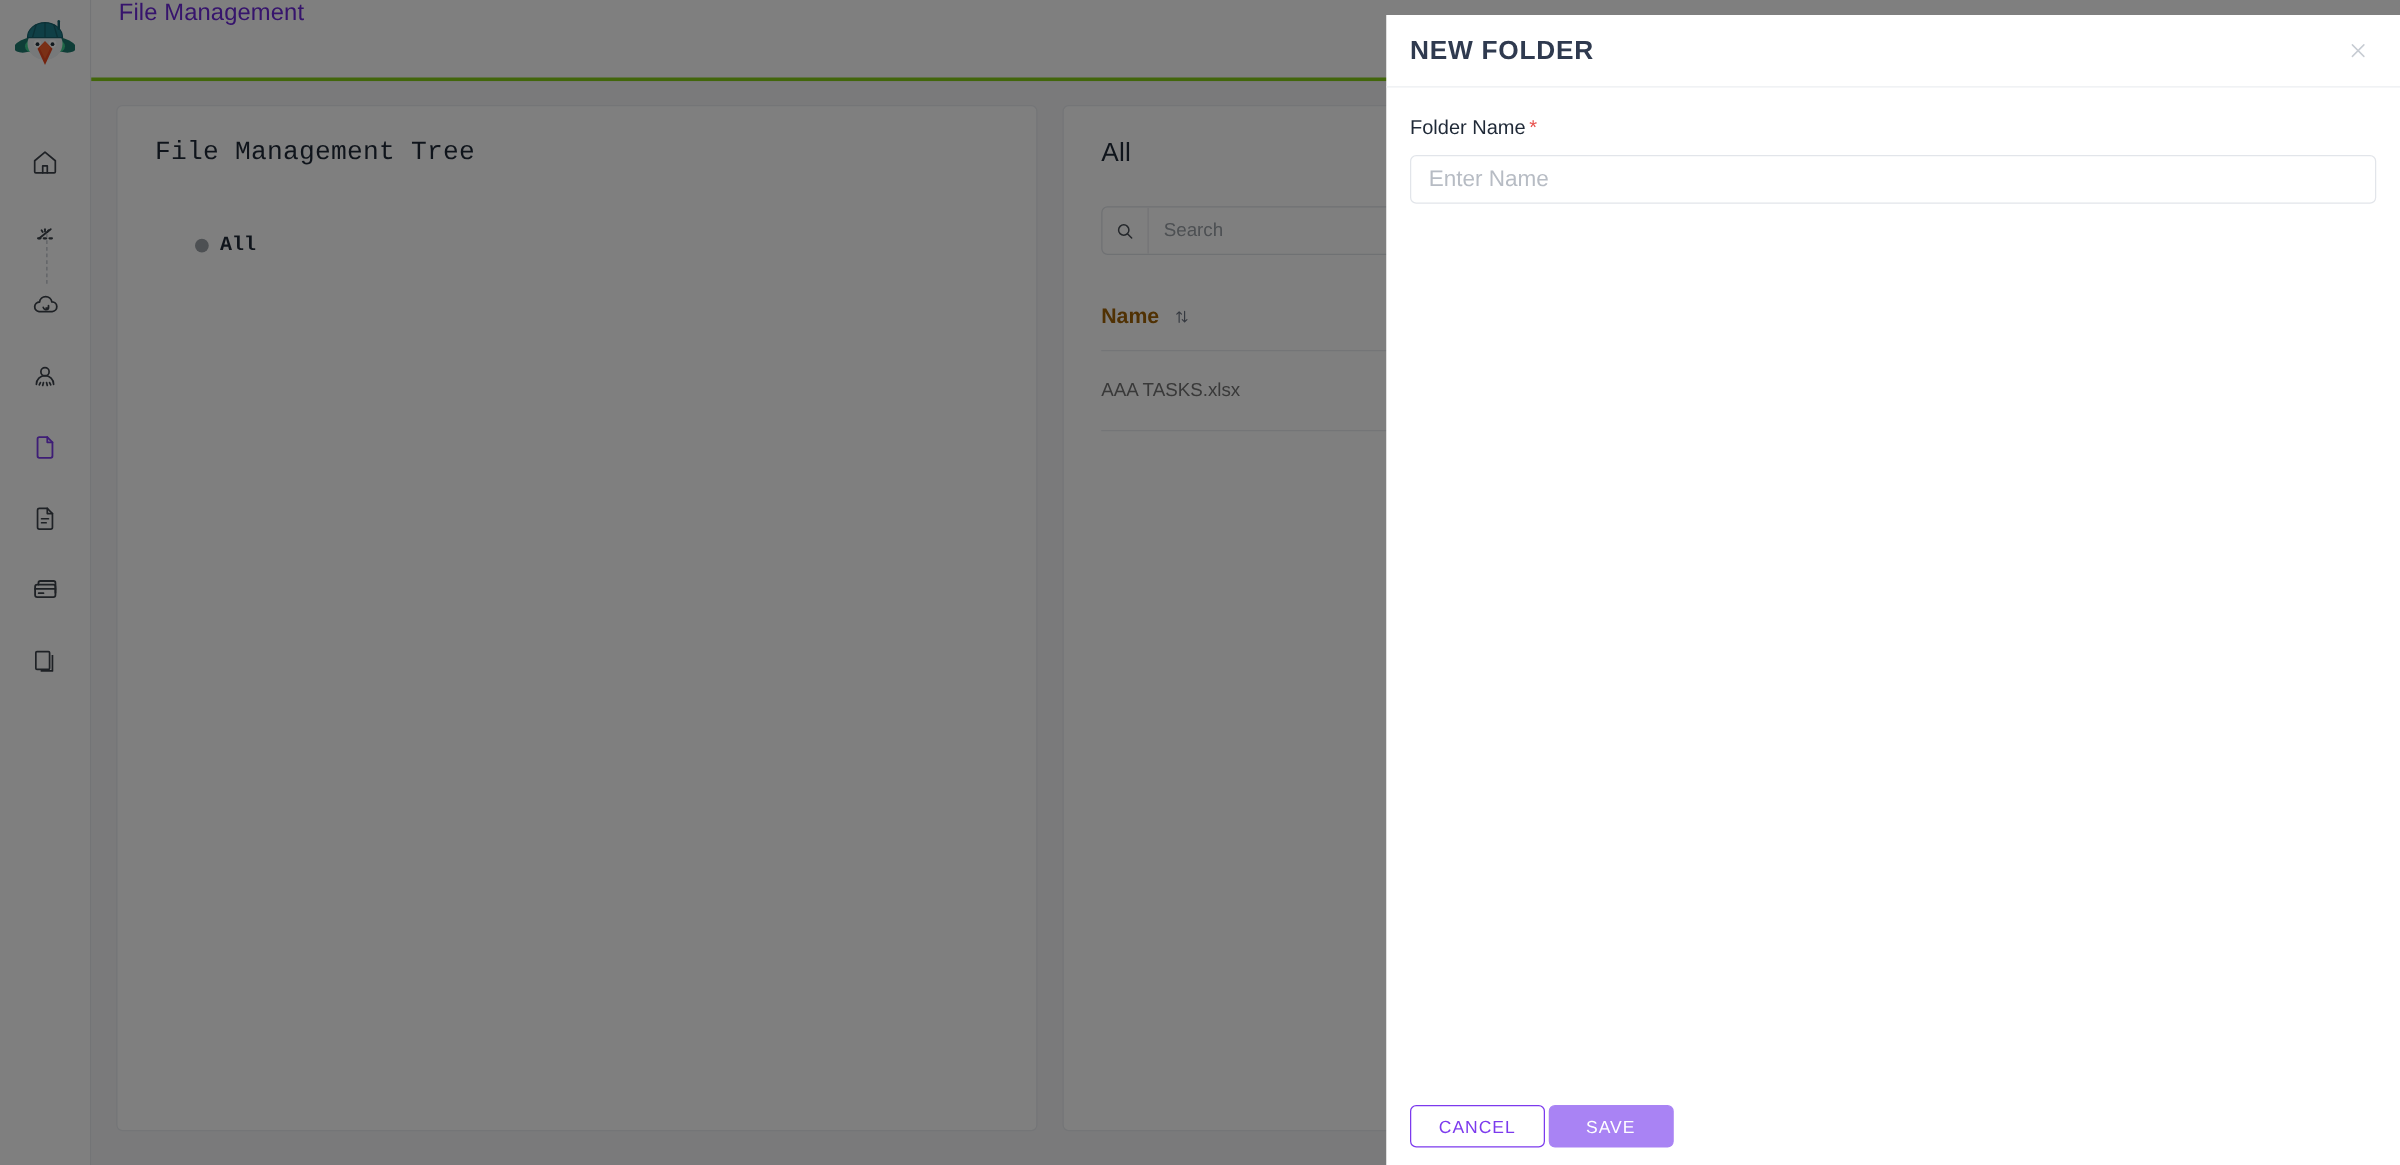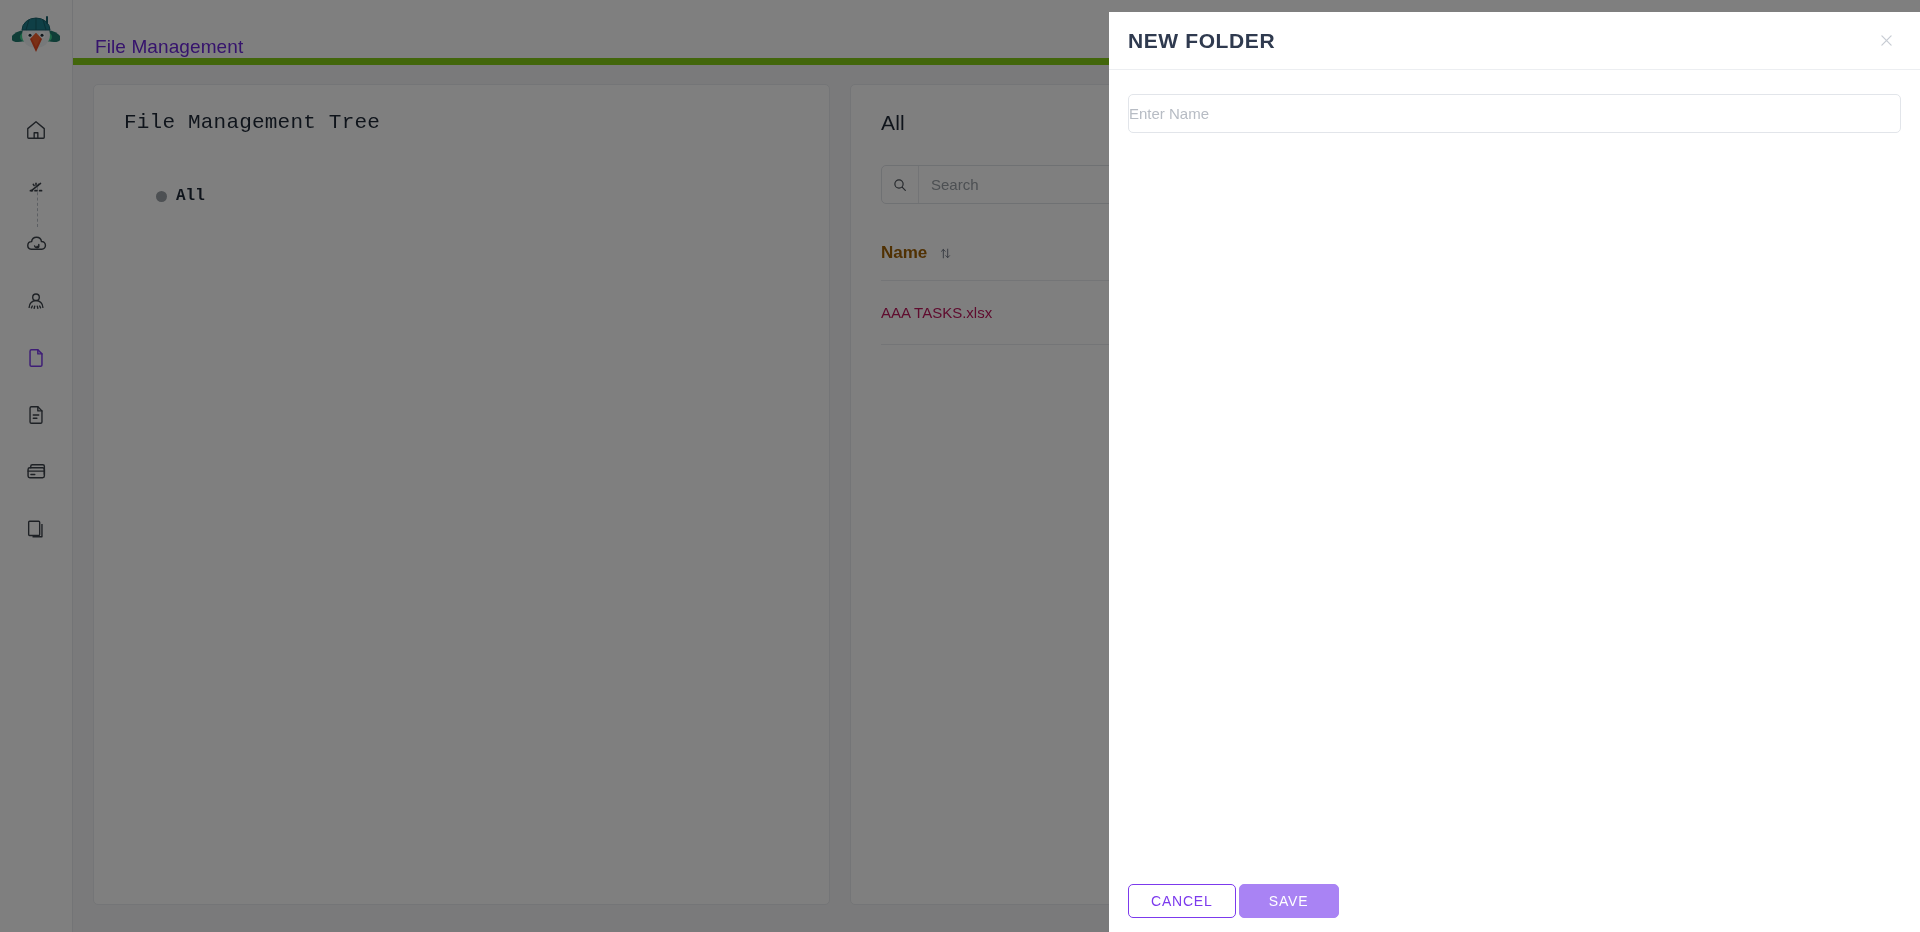--- a/index.html
+++ b/index.html
@@ -34,22 +34,22 @@
     cursor: pointer;
   }
   .nav-item svg { display: block; }
   .nav-item.active svg { stroke: #7c3aed; }
 
   
   .main-col { flex: 1 1 auto; min-width: 0; display: flex; flex-direction: column; }
 
   .topbar {
     height: 65px; background: #ffffff;
-    border-bottom: 7px solid #84cc16;
-    display: flex; align-items: flex-end;
+    border-bottom: 3px solid #84cc16;
+    display: flex; align-items: flex-start;
     padding-left: 22px;
   }
   .topbar-title {
     font-size: 19px; color: #6d28d9; font-weight: 400; letter-spacing: .1px;
   }
 
   .content {
     flex: 1 1 auto; display: flex; gap: 20px;
     padding: 19px 20px 27px 20px;
     background: #f4f5f7;
@@ -103,21 +103,21 @@
   .th-row { display: flex; align-items: center; padding-bottom: 17px; }
   .th {
     font-size: 17px; color: #a16207; font-weight: 700;
     display: flex; align-items: center; gap: 11px;
   }
   .td-row {
     display: flex; align-items: center;
     border-top: 1px solid #e8eaee;
     height: 64px;
   }
-  .td { font-size: 15px; color: #be185d; }
+  .td { font-size: 15px; color: #737373; }
   .row-end-rule { border-top: 1px solid #e8eaee; }
 
   
   .overlay {
     position: absolute; inset: 0;
     background: rgba(0,0,0,0.50);
     z-index: 10;
   }
 
   
@@ -145,21 +145,21 @@
   .modal-body { flex: 1 1 auto; padding: 24px 19px 0 19px; overflow: hidden; }
 
   .field-label {
     font-size: 16px; color: #1f2937; font-weight: 400;
     margin-bottom: 12px; display: block;
   }
   .req { color: #e8514d; margin-left: 3px; }
   .text-input {
     width: 100%; height: 39px;
     border: 1px solid #e2e5ea; border-radius: 5px;
-    padding: 0 0; font-size: 15px; color: #1f2937;
+    padding: 0 14px; font-size: 18px; color: #1f2937;
     font-family: inherit; outline: none; background: #fff;
   }
   .text-input::placeholder { color: #b7bcc4; }
 
   .modal-foot {
     flex: 0 0 auto; padding: 0 19px 26px 19px;
     display: flex; align-items: center; gap: 3px;
   }
   .btn {
     height: 34px; border-radius: 5px;
@@ -334,20 +334,23 @@
     <div class="modal-head">
       <span class="modal-title">NEW FOLDER</span>
       <span class="modal-close">
         <svg width="17" height="17" viewBox="0 0 24 24" fill="none" stroke="currentColor" stroke-width="1.7" stroke-linecap="round">
           <path d="M5.5 5.5 18.5 18.5 M18.5 5.5 5.5 18.5"></path>
         </svg>
       </span>
     </div>
 
     <div class="modal-body">
+      <label class="field-label">
+        <span>Folder Name</span><span class="req">*</span>
+      </label>
       <input class="text-input" type="text" placeholder="Enter Name" style="">
     </div>
 
     <div class="modal-foot">
       <button class="btn btn-cancel">CANCEL</button>
       <button class="btn btn-save">SAVE</button>
     </div>
   </div>
 
 </div>

